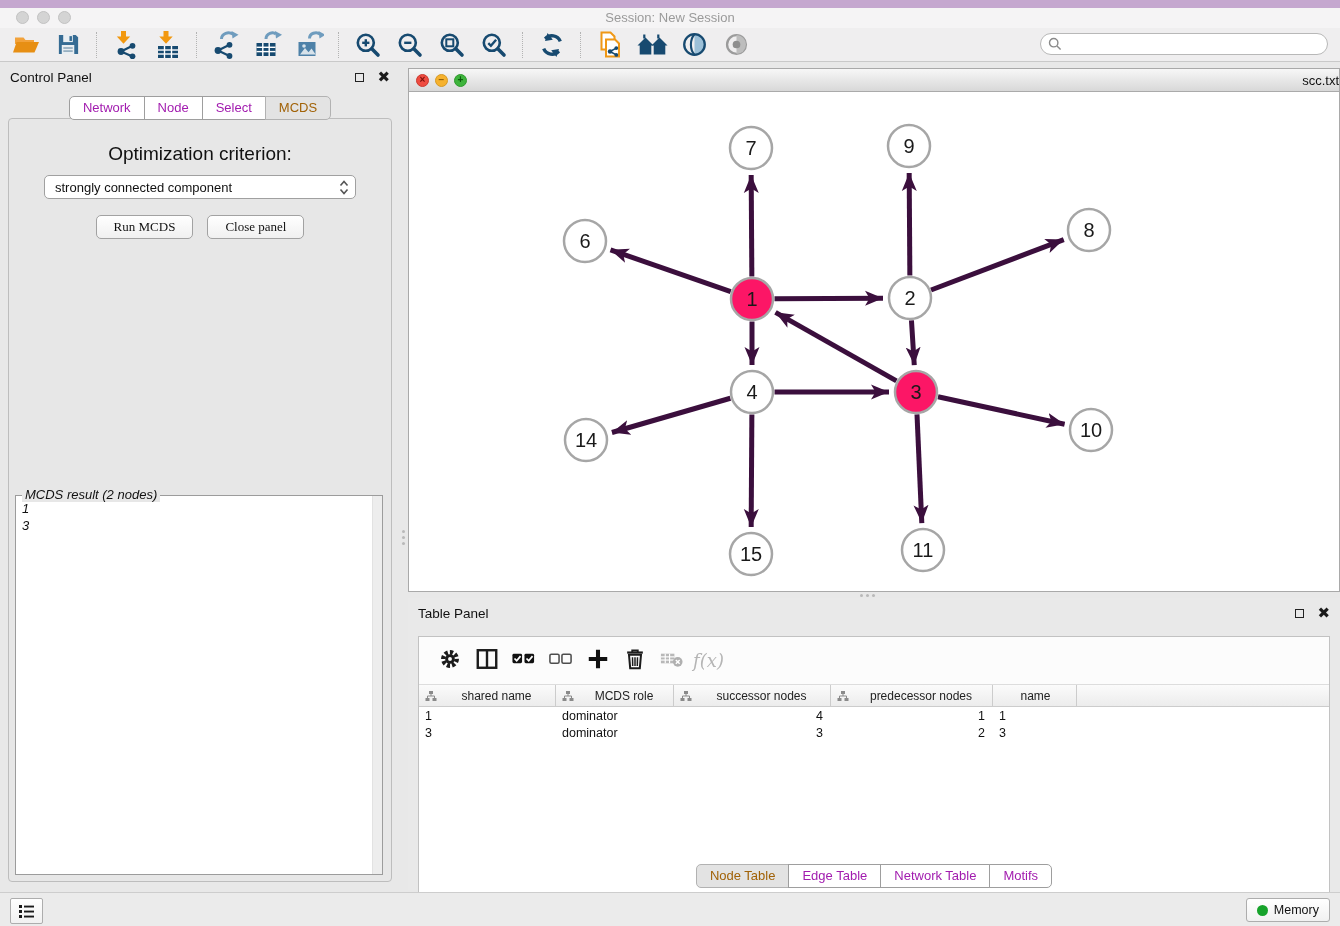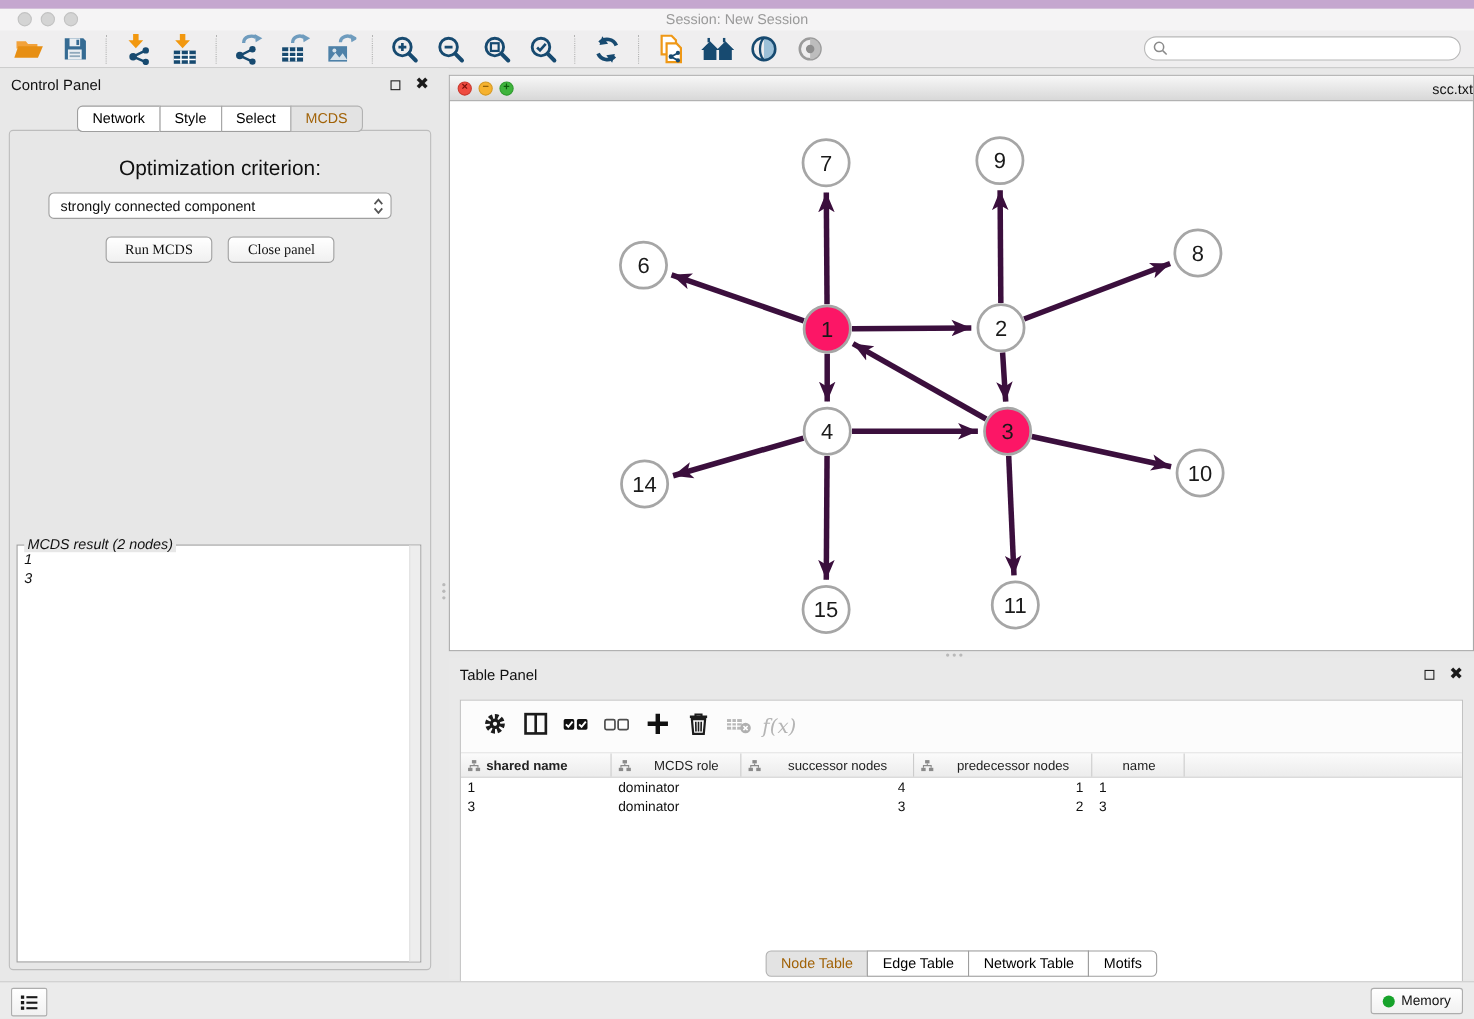--- a/index.html
+++ b/index.html
@@ -29,21 +29,21 @@
   #toolbar-search input{border:none;outline:none;flex:1;font-size:12px;background:transparent;height:16px;}
   
   #control-panel{position:absolute;left:0;top:62px;width:400px;height:830px;background:#e8e8e8;}
   .panel-header{position:relative;height:26px;display:flex;align-items:center;padding:2px 10px 0;}
   .panel-title{font-size:13.5px;color:#111;}
   .panel-header-icons{margin-left:auto;display:flex;align-items:center;gap:13px;}
   .float-icon{width:9px;height:9px;border:1.6px solid #222;box-sizing:border-box;display:inline-block;}
   .close-icon{font-size:15px;font-weight:bold;color:#1a1a1a;line-height:10px;}
   .tab-row{display:flex;justify-content:center;position:relative;z-index:2;}
   .tab{
-    font-size:13px;color:#000000;background:#fff;border:1px solid #9e9e9e;
+    font-size:13px;color:#a21caf;background:#fff;border:1px solid #9e9e9e;
     padding:3px 13px 4px;margin-left:-1px;cursor:default;white-space:nowrap;
   }
   .tab:first-child{border-top-left-radius:5px;border-bottom-left-radius:5px;margin-left:0;}
   .tab:last-child{border-top-right-radius:5px;border-bottom-right-radius:5px;}
   .tab.active{background:#e3e3e3;color:#a16207;border-color:#b2b2b2;}
   #cp-tabs{position:absolute;left:0;right:0;top:34px;}
   #cp-box{
     position:absolute;left:8px;right:8px;top:56px;bottom:10px;background:#e7e7e7;
     border:1px solid #bdbdbd;border-radius:4px;
   }
@@ -324,21 +324,21 @@
 <div id="control-panel">
   <div class="panel-header">
     <span class="panel-title">Control Panel</span>
     <span class="panel-header-icons">
       <span class="float-icon"></span>
       <span class="close-icon">✖</span>
     </span>
   </div>
   <div id="cp-tabs" class="tab-row">
       <div class="tab">Network</div>
-      <div class="tab">Style</div>
+      <div class="tab">Node</div>
       <div class="tab">Select</div>
       <div class="tab active">MCDS</div>
     </div>
   <div id="cp-box">
     <div id="opt-label">Optimization criterion:</div>
     <div id="criterion-select">
       <span>strongly connected component</span>
       <span class="spinner">
         <svg width="10" height="7" viewBox="0 0 10 7">
             <path d="M1.5 5.5L5 1.5l3.5 4" fill="none" stroke="#555" stroke-width="1.6"></path>
@@ -525,21 +525,21 @@
     <div id="tp-header-row">
         <div class="th-cell" style="width: 137px;">
           <span style="display: inline-flex;">
             <svg width="12" height="12" viewBox="0 0 12 12">
               <rect x="4" y="1" width="4" height="3" fill="#8a8a8a"></rect>
               <rect x="0.5" y="8" width="4" height="3" fill="#8a8a8a"></rect>
               <rect x="7.5" y="8" width="4" height="3" fill="#8a8a8a"></rect>
               <path d="M6 4v2M2.5 8V6h7v2" stroke="#8a8a8a" fill="none"></path>
             </svg>
           </span>
-          <span style="flex: 1 1 0%;  font-weight: bold;">shared name</span>
+          <span style="flex: 1 1 0%; text-align: center;">shared name</span>
         </div>
         <div class="th-cell" style="width: 118px;">
           <span style="display: inline-flex;">
             <svg width="12" height="12" viewBox="0 0 12 12">
               <rect x="4" y="1" width="4" height="3" fill="#8a8a8a"></rect>
               <rect x="0.5" y="8" width="4" height="3" fill="#8a8a8a"></rect>
               <rect x="7.5" y="8" width="4" height="3" fill="#8a8a8a"></rect>
               <path d="M6 4v2M2.5 8V6h7v2" stroke="#8a8a8a" fill="none"></path>
             </svg>
           </span>

